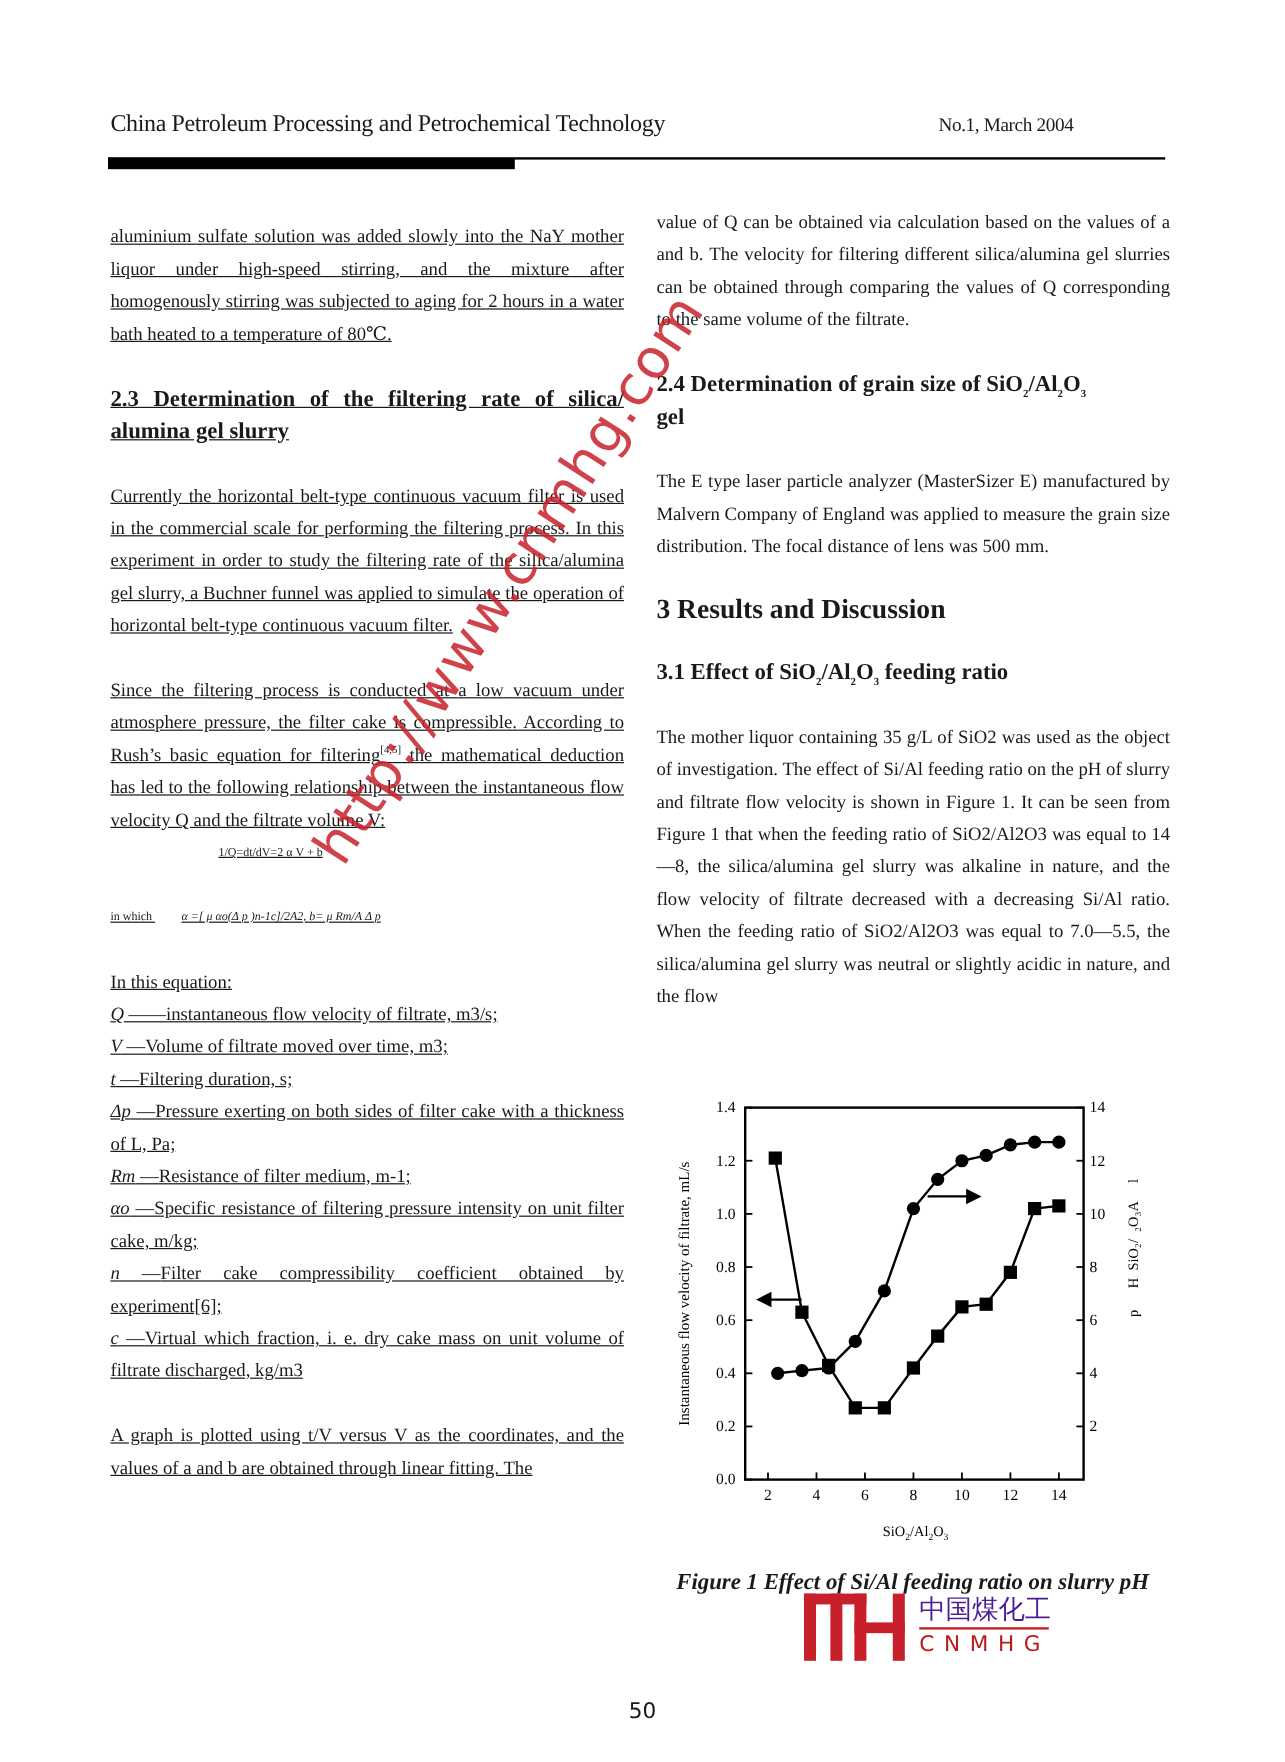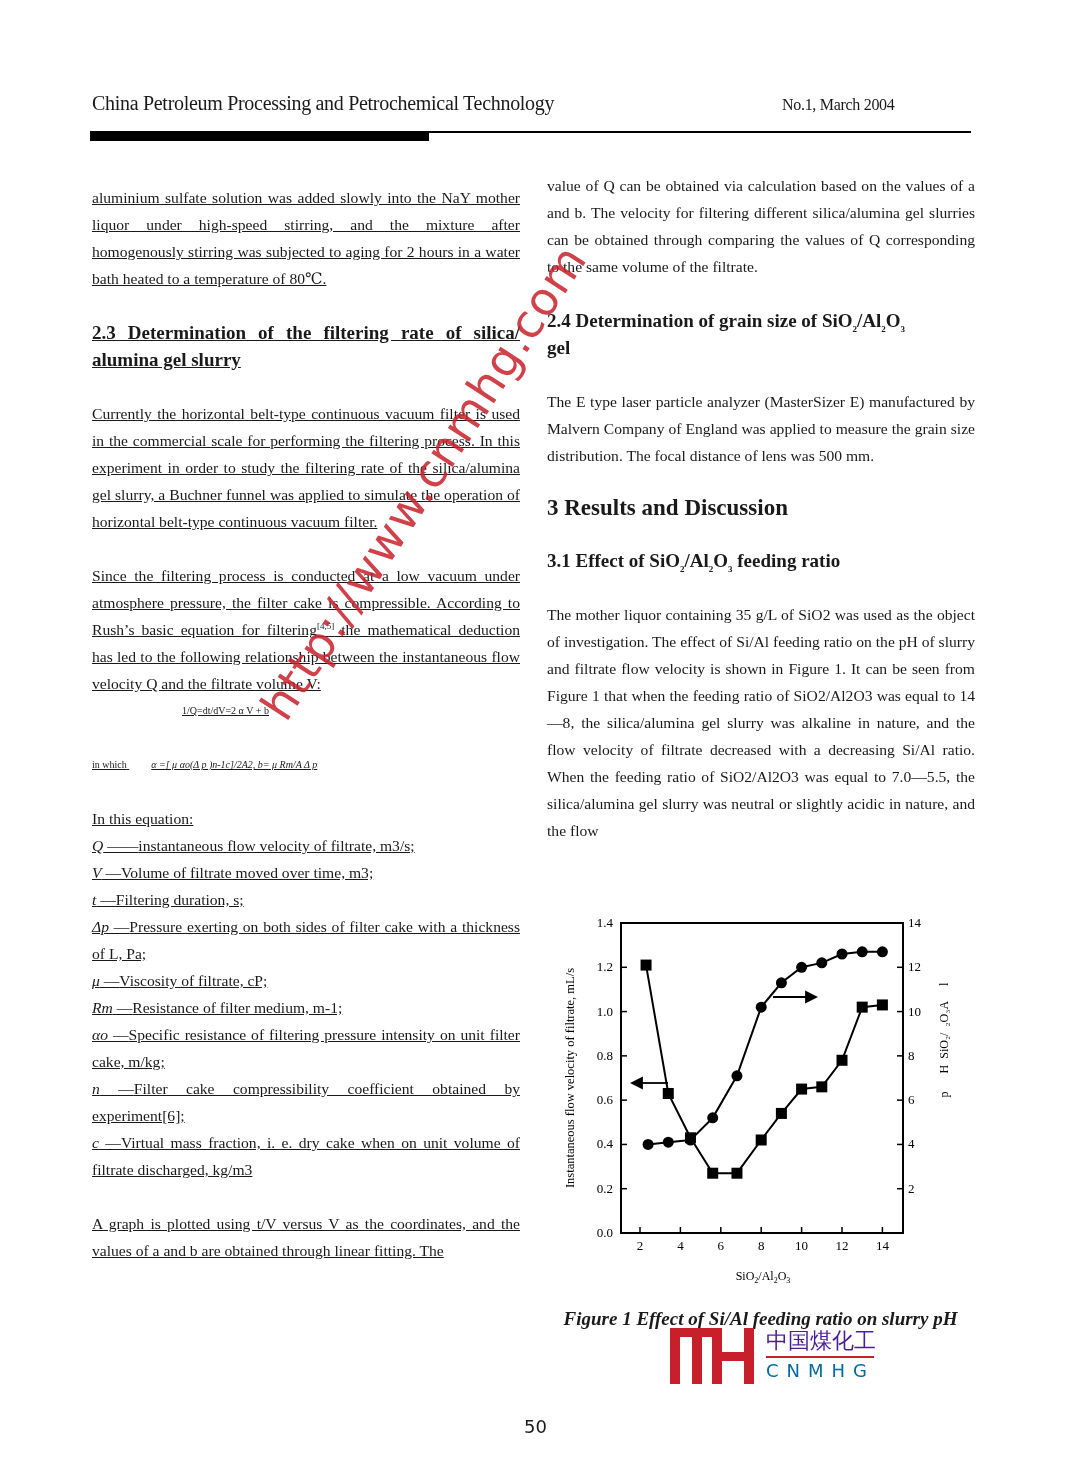--- a/index.html
+++ b/index.html
@@ -16,21 +16,21 @@
   .h1 { font-weight:bold; font-size:23px; line-height:30px; }
   .eq { font-size:10px; }
   .def { margin:0; }
   sub, sup { font-size:9px; line-height:0; }
   .fig-cap { left:548px; top:1306px; width:425px; text-align:center; font-weight:bold; font-style:italic; font-size:19px; line-height:26px; }
   .page-num { left:0; width:1071px; top:1416px; text-align:center; font-family:"DejaVu Sans", sans-serif; font-size:18px; }
   .wm-url { left:250px; top:700px; transform:rotate(-57deg); transform-origin:left top; color:#c8202a; opacity:0.85;
             font-family:"DejaVu Sans", sans-serif; font-size:46px; letter-spacing:1px; white-space:nowrap; }
   .logo { left:668px; top:1326px; width:210px; height:60px; }
   .logo-cn { font-family:"DejaVu Sans", sans-serif; font-size:22px; color:#4c1d95; }
-  .logo-en { font-family:"DejaVu Sans", sans-serif; font-size:18px; color:#0369a1; letter-spacing:8px; }
+  .logo-en { font-family:"DejaVu Sans", sans-serif; font-size:18px; color:#b91c1c; letter-spacing:8px; }
   svg text { font-family:"Liberation Serif", serif; }
 </style>
 </head>
 <body>
 
 <div class="abs hdr-title">China Petroleum Processing and Petrochemical Technology</div>
 <div class="abs hdr-issue">No.1,  March 2004</div>
 <div class="abs rule-thin"></div>
 <div class="abs rule-thick"></div>
 
@@ -48,25 +48,24 @@
     <span>in which</span>
     <span style="padding-left:22px; font-style:italic;">α =[ μ αo(Δ p )n-1c]/2A2, b= μ Rm/A Δ p</span>
   </div>
   <div style="height:27px"></div>
   <div>In this equation:</div>
   <div>
     <p class="def"><i>Q</i> ——<span>instantaneous flow velocity of filtrate, m3/s;</span></p>
     <p class="def"><i>V</i> —<span>Volume of filtrate moved over time, m3;</span></p>
     <p class="def"><i>t</i> —<span>Filtering duration, s;</span></p>
     <p class="def"><i>Δp</i> —<span>Pressure exerting on both sides of filter cake with a thickness of L, Pa;</span></p>
-    <p class="def"><i>μ</i> —<span>Viscosity of filtrate, cP;</span></p>
     <p class="def"><i>Rm</i> —<span>Resistance of filter medium, m-1;</span></p>
     <p class="def"><i>αo</i> —<span>Specific resistance of filtering pressure intensity on unit filter cake, m/kg;</span></p>
     <p class="def"><i>n</i> —<span>Filter cake compressibility coefficient obtained by experiment[6];</span></p>
-    <p class="def"><i>c</i> —<span>Virtual mass fraction, i. e. dry cake when on unit volume of filtrate discharged, kg/m3</span></p>
+    <p class="def"><i>c</i> —<span>Virtual which fraction, i. e. dry cake mass on unit volume of filtrate discharged, kg/m3</span></p>
   </div>
   <div style="height:27px"></div>
   <p>A graph is plotted using t/V versus V as the coordinates, and the values of a and b are obtained through linear fitting.  The</p>
 </div>
 
 <div class="col" style="left:547px; top:172px;">
   <p>value of Q can be obtained via calculation based on the values of a and b. The velocity for filtering different silica/alumina gel slurries can be obtained through comparing the values of Q corresponding to the same volume of the filtrate.</p>
   <div style="height:27px"></div>
   <div class="h2"><span>2.4 Determination of grain size of SiO</span><sub>2</sub>/Al<sub>2</sub>O<sub>3</sub><br><span>gel</span></div>
   <div style="height:27px"></div>

